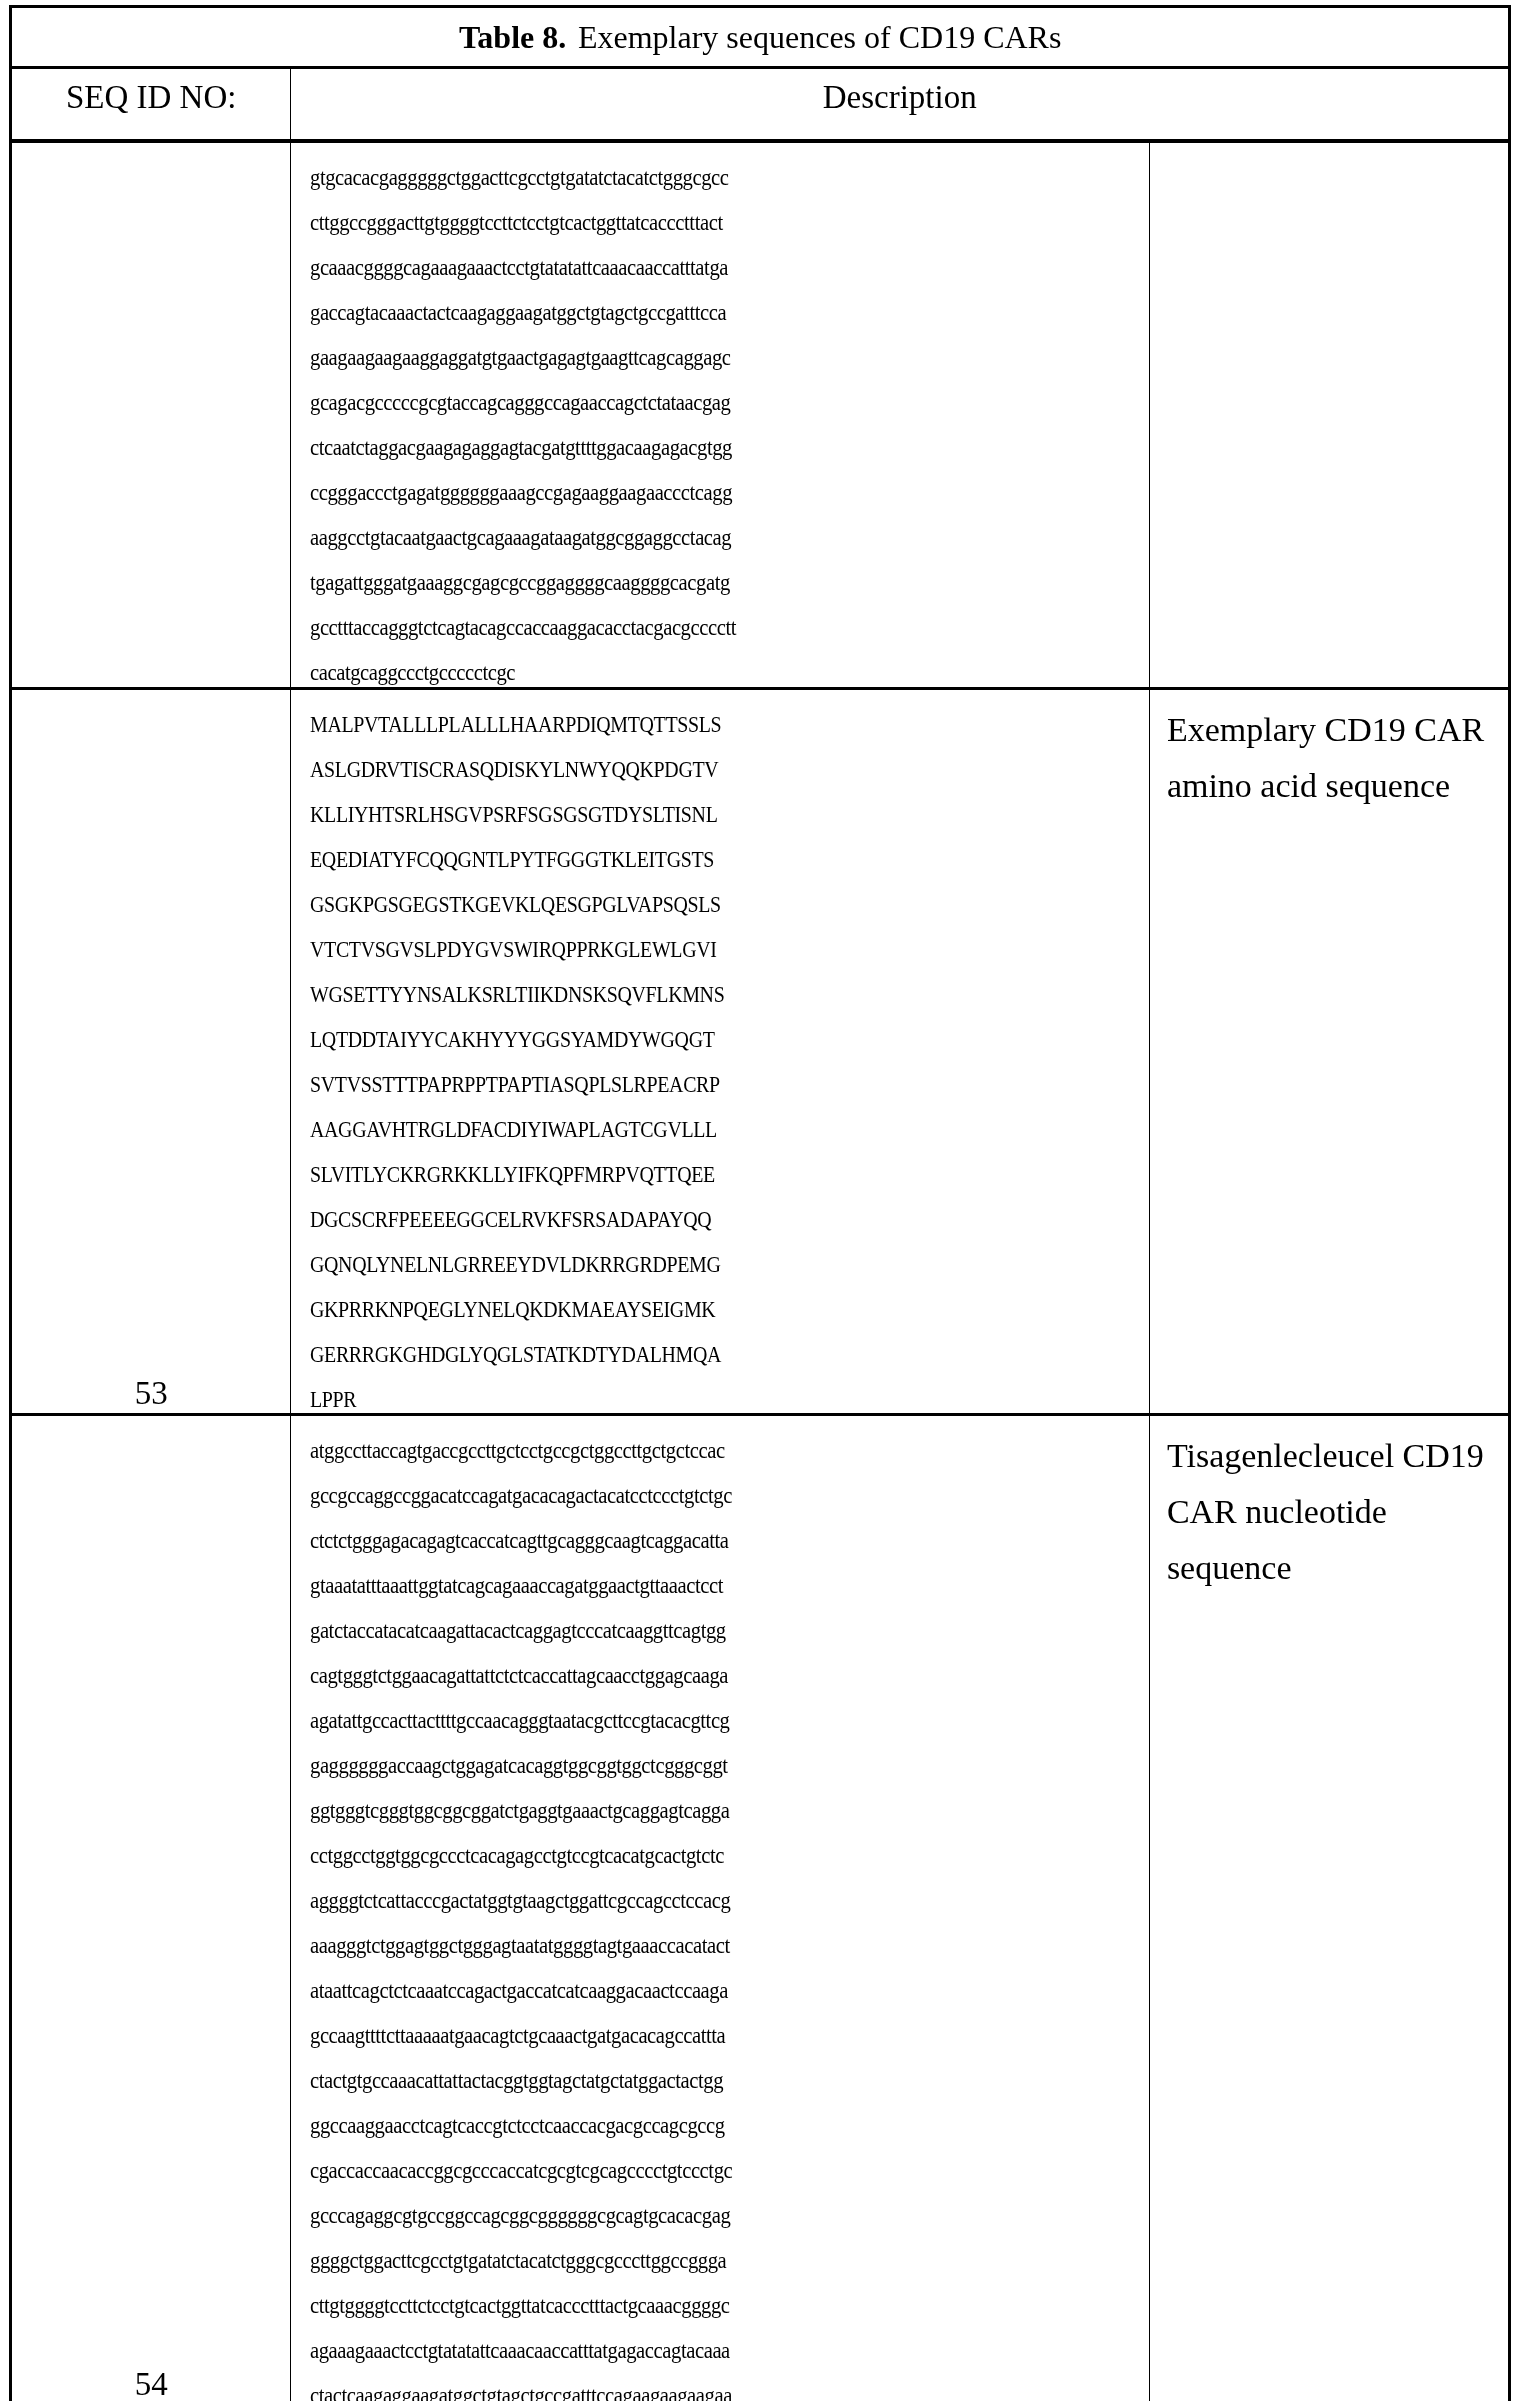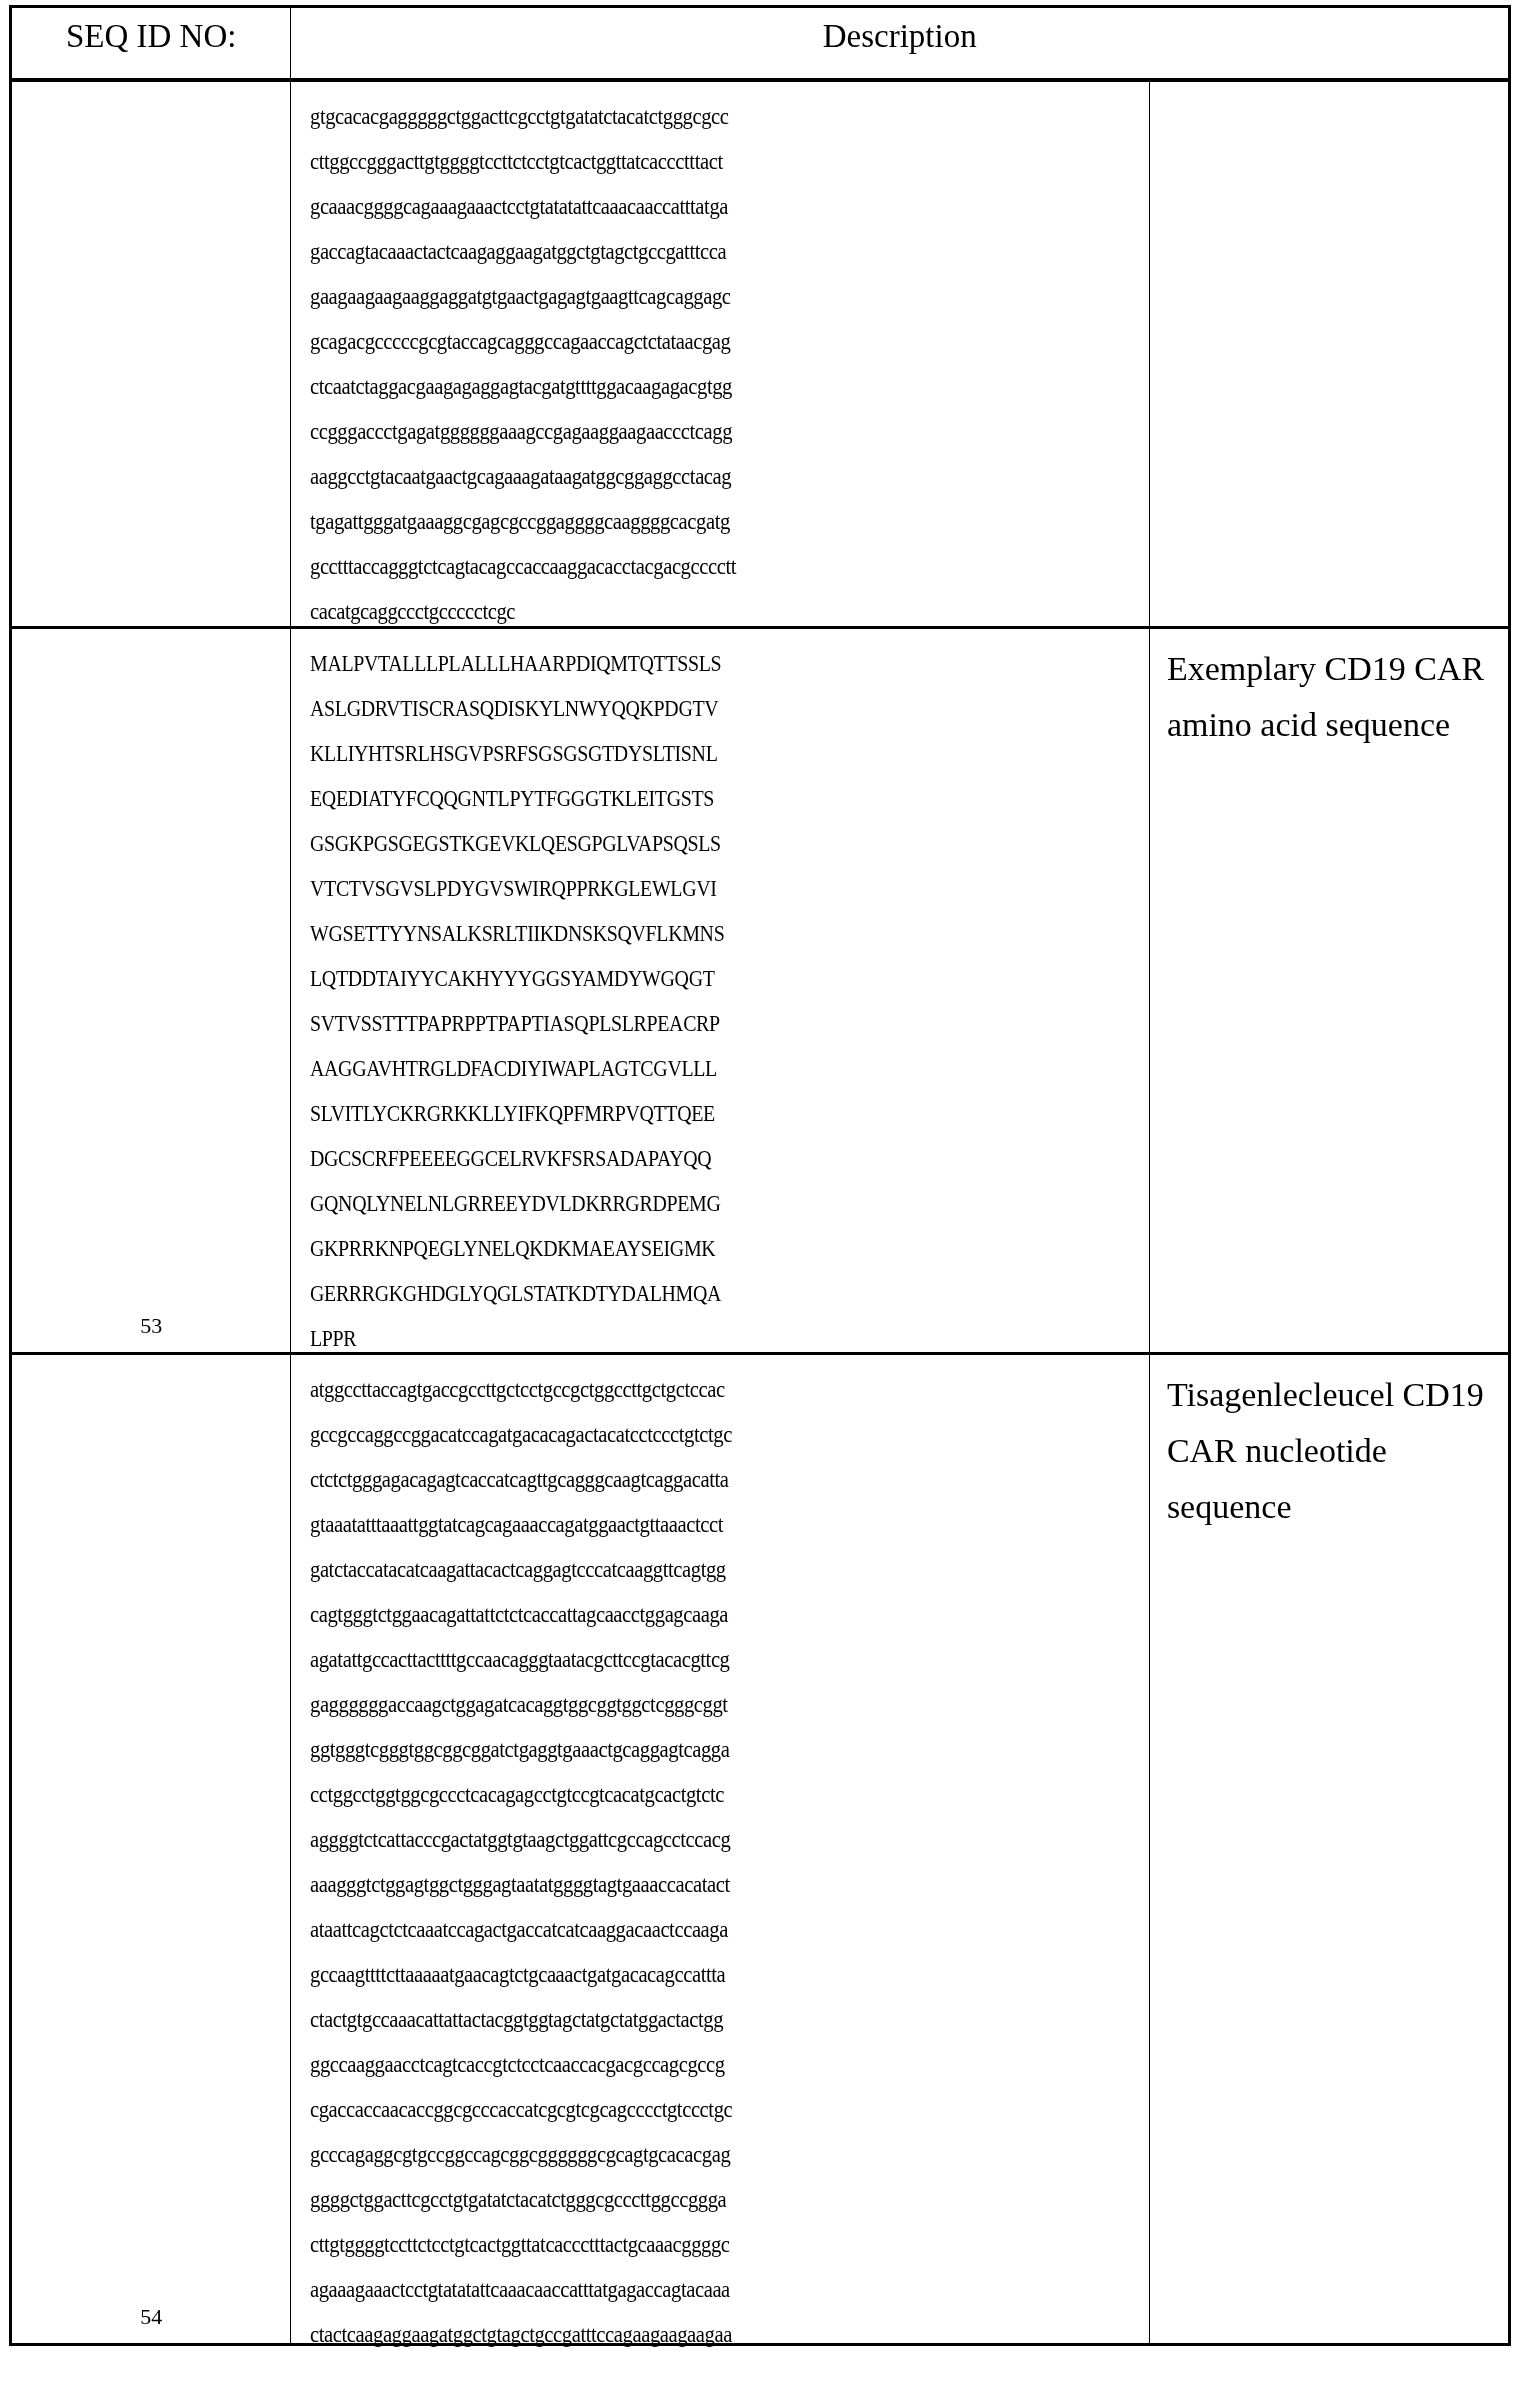--- a/index.html
+++ b/index.html
@@ -9,31 +9,35 @@
   .caption { height: 58px; border-bottom: 3.3px solid #000; display: flex; align-items: center; justify-content: center;
              font-size: 32px; }
   .caption b { font-weight: bold; margin-right: 11.7px; }
   .hdr { display: flex; height: 70px; border-bottom: 4.2px solid #000; }
   .row { display: flex; border-bottom: 3.3px solid #000; }
   .row:last-child { border-bottom: none; }
   .c1 { width: 279px; flex: none; border-right: 1.7px solid #000; box-sizing: border-box; }
   .c2 { width: 859px; flex: none; border-right: 1.7px solid #000; box-sizing: border-box; }
   .c3 { flex: 1; box-sizing: border-box; }
   .hdr > div { display: flex; align-items: center; justify-content: center; font-weight: normal; font-size: 33px; padding-bottom: 13.4px; box-sizing: border-box; }
-  .seqid { display: flex; align-items: flex-end; justify-content: center; font-size: 22px; padding-bottom: 13px; }
+  .seqid { display: flex; align-items: flex-end; justify-content: center; font-size: 33px; padding-bottom: 1px; }
   .seq { padding: 11.7px 18.4px 8.3px 18.4px; font-size: 24px; line-height: 45px; word-break: break-all; }
   .seq .ln { display: block; white-space: nowrap; letter-spacing: -0.4px; }
   .seq.nt .ln { transform: scaleX(0.86); transform-origin: left; letter-spacing: -0.5px; }
   .seq.aa .ln { transform: scaleX(0.83); transform-origin: left; }
   .desc { padding: 11.7px 16.7px; font-size: 34px; line-height: 56px; }
 </style>
 </head>
 <body>
 
 <div class="tbl">
+  <div class="caption">
+    <b>Table 8.</b>
+    <span>Exemplary sequences of CD19 CARs</span>
+  </div>
   <div class="hdr">
     <div class="c1">SEQ ID NO:</div>
     <div class="c3">Description</div>
   </div>
 
   <div class="row" style="height:544px">
     <div class="c1 seqid"></div>
     <div class="c2 seq nt">
         <span class="ln">gtgcacacgagggggctggacttcgcctgtgatatctacatctgggcgcc</span>
         <span class="ln">cttggccgggacttgtggggtccttctcctgtcactggttatcaccctttact</span>

